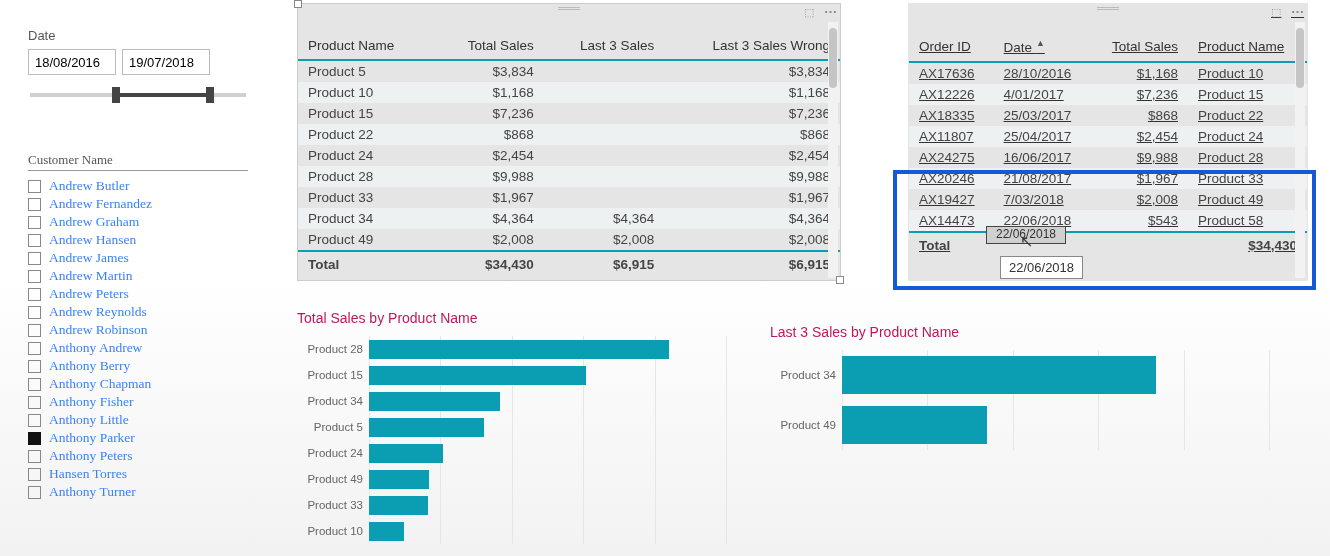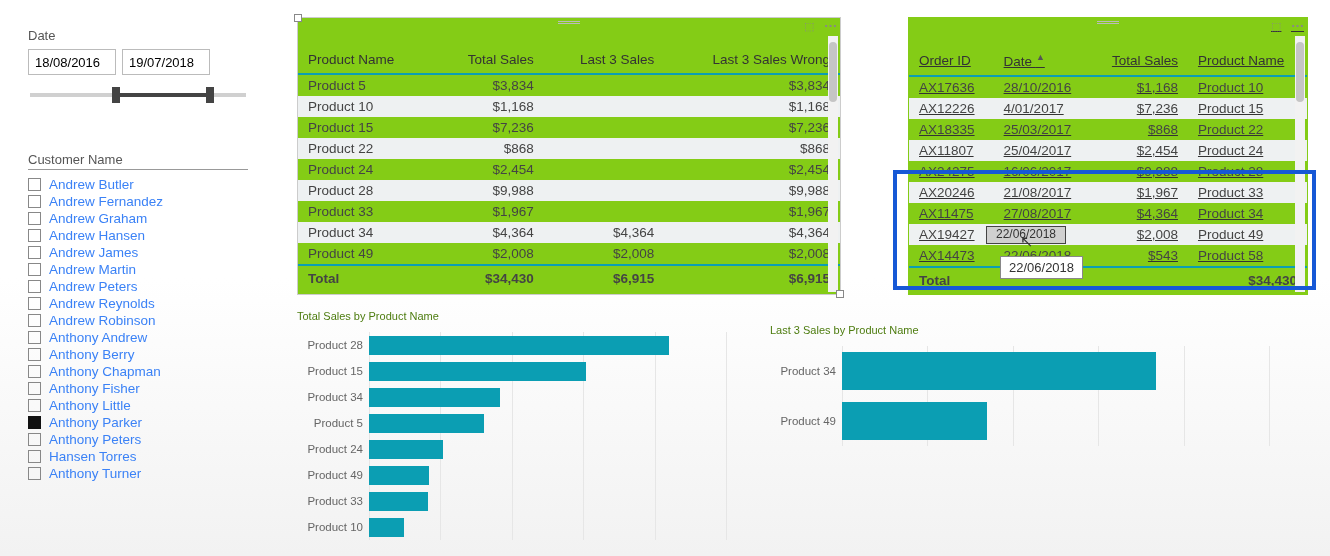--- a/index.html
+++ b/index.html
@@ -24,31 +24,31 @@
     margin: 18px 2px 0 2px; height: 4px; background: #d0d0d0;
     position: relative;
   }
   .slider-fill { position: absolute; left: 38%; right: 15%; top: 0; bottom: 0; background: #444; }
   .slider-thumb {
     position: absolute; top: -6px; width: 8px; height: 16px; background: #444;
   }
   .slider-thumb.start { left: 38%; }
   .slider-thumb.end { right: 15%; }
 
-  .customer-slicer { margin-top: 55px; }
+  .customer-slicer { margin-top: 55px; font-family: Liberation Serif, serif; }
   .customer-slicer .slicer-title { border-bottom: 1px solid #999; padding-bottom: 2px; }
   .cust-list { margin-top: 6px; }
   .cust-item { display: flex; align-items: center; gap: 8px; padding: 1px 0; cursor: pointer; }
   .cust-box { width: 13px; height: 13px; border: 1px solid #888; flex-shrink: 0; }
   .cust-box.checked { background: #111; border-color: #111; }
   .cust-label { color: #3b82f6; font-size: 13.5px; }
 
   
   .visual-frame {
-    position: absolute; background: #84cc16; border: 1px solid transparent; margin-top: 14px;
+    position: absolute; background: #e5e5e5; border: 1px solid transparent;
   }
   .visual-frame.selected { border: 1px solid #ccc; }
   .visual-frame.selected::before,
   .visual-frame.selected::after {
     content: ""; position: absolute; width: 6px; height: 6px;
     border: 1px solid #888; background: #fff;
   }
   .visual-frame.selected::before { left: -4px; top: -4px; }
   .visual-frame.selected::after { right: -4px; bottom: -4px; }
 
@@ -88,21 +88,21 @@
     left: 893px; top: 170px; width: 423px; height: 120px; pointer-events: none;
   }
   .cell-sel { position: absolute; border: 1px solid #444; background: #d0d0d0;
     left: 986px; top: 226px; width: 80px; height: 18px; font-size: 12px; text-align: center; }
   .tooltip { position: absolute; border: 1px solid #888; background: #fff;
     left: 1000px; top: 256px; padding: 3px 8px; font-size: 13px; }
   .cursor { position: absolute; left: 1020px; top: 232px; font-size: 16px; pointer-events:none; }
 
   
   .chart { position: absolute; }
-  .chart-title { font-size: 11px; color: #4d7c0f; margin-bottom: 10px; }
+  .chart-title { font-size: 14px; color: #be185d; margin-bottom: 10px; }
   .bar-row { display: flex; align-items: center; height: 26px; }
   .bar-label { width: 72px; text-align: right; font-size: 11.5px; color: #666; padding-right: 6px; }
   .bar-track { flex: 1; height: 26px; display: flex; align-items: center; position: relative; }
   .bar { height: 19px; background: #0b9eb3; }
   .chart1 { left: 297px; top: 310px; width: 430px; }
   .chart2 { left: 770px; top: 324px; width: 500px; }
   .chart2 .bar-row { height: 50px; }
   .chart2 .bar { height: 38px; }
   .gridlines { position: absolute; left: 72px; right: 0; top: 0; bottom: 0;
     display: flex; justify-content: space-between; pointer-events: none; }
@@ -335,26 +335,20 @@
           <td class="num">$9,988</td>
           <td>Product 28</td>
         </tr>
         <tr>
           <td>AX20246</td>
           <td>21/08/2017</td>
           <td class="num">$1,967</td>
           <td>Product 33</td>
         </tr>
         <tr>
-          <td>AX11475</td>
-          <td>27/08/2017</td>
-          <td class="num">$4,364</td>
-          <td>Product 34</td>
-        </tr>
-        <tr>
           <td>AX19427</td>
           <td>7/03/2018</td>
           <td class="num">$2,008</td>
           <td>Product 49</td>
         </tr>
         <tr>
           <td>AX14473</td>
           <td>22/06/2018</td>
           <td class="num">$543</td>
           <td>Product 58</td>

